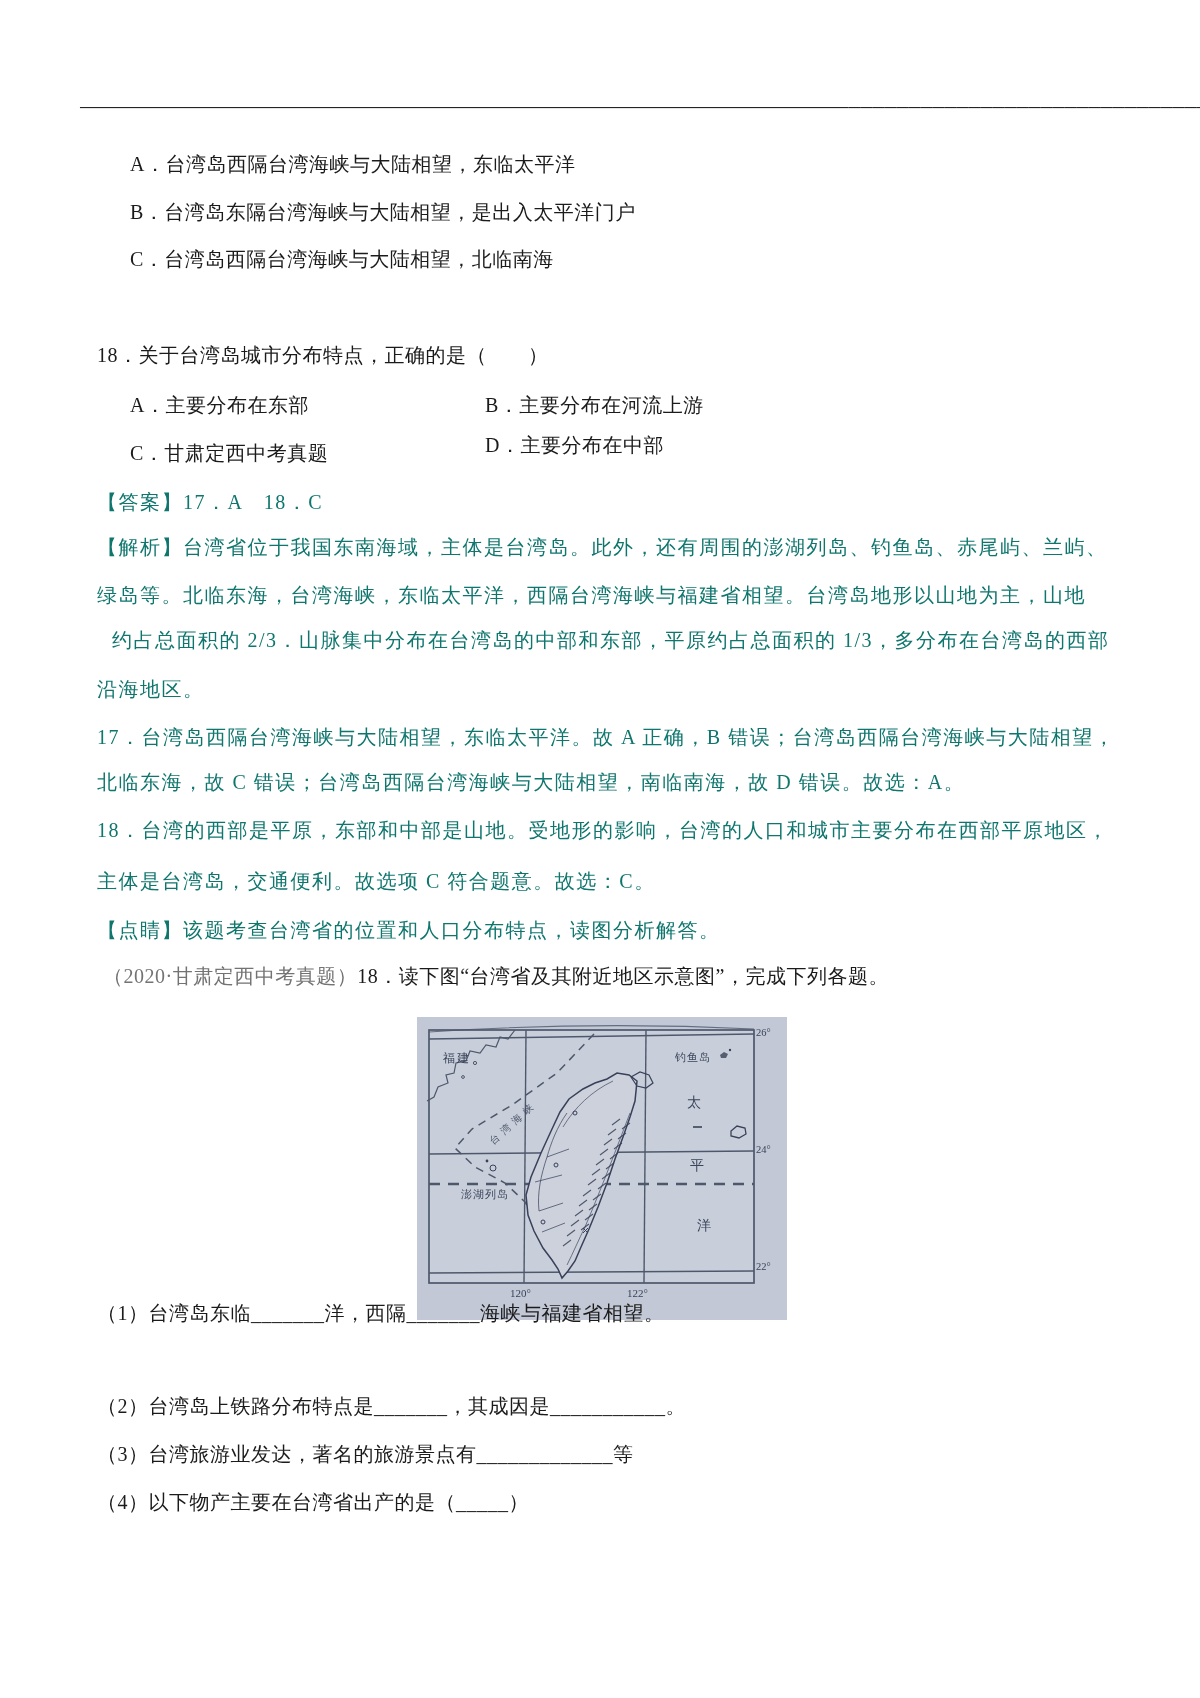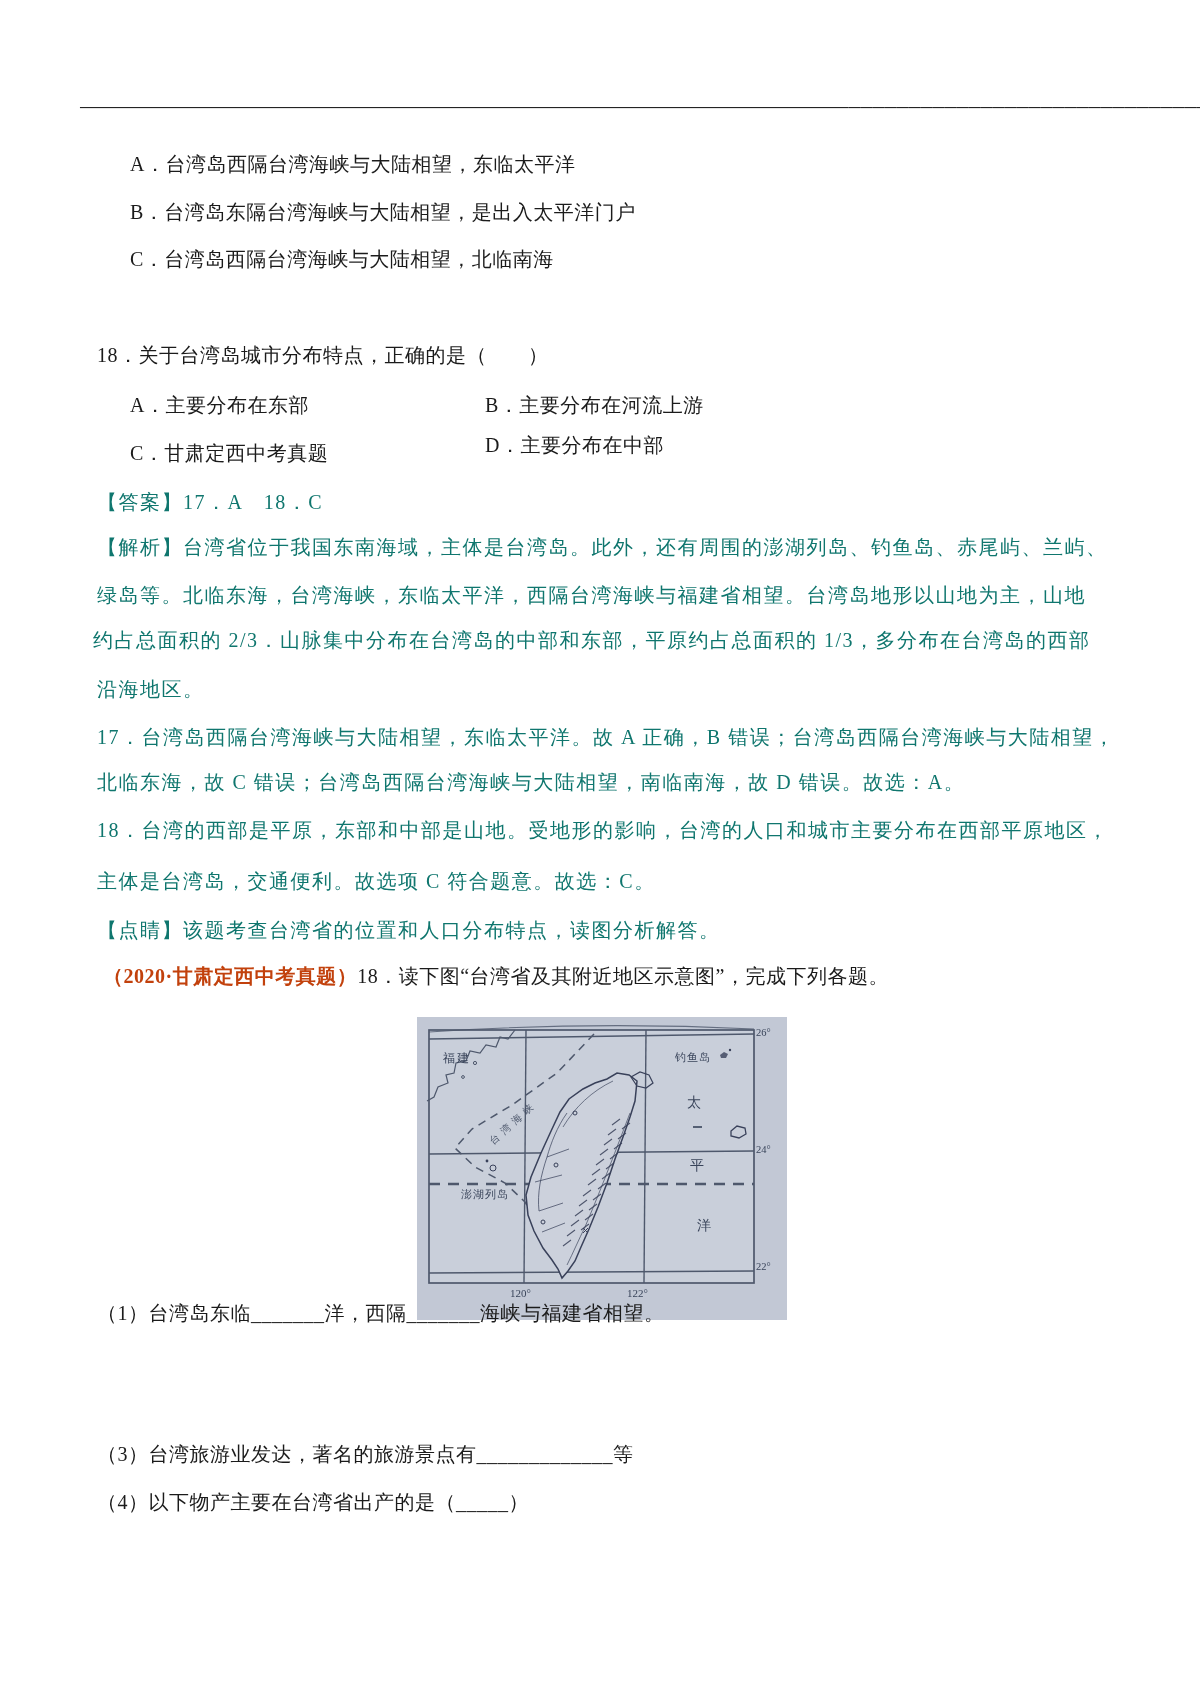--- a/index.html
+++ b/index.html
@@ -5,21 +5,21 @@
   html,body{margin:0;padding:0;background:#ffffff;}
   .page{
     position:relative;width:1200px;height:1698px;background:#ffffff;overflow:hidden;
     font-family:"Liberation Serif","DejaVu Serif",serif;
   }
   .line{
     position:absolute;font-size:20px;line-height:26px;white-space:pre;
     color:#1b1b1b;letter-spacing:0.5px;
   }
   .red{color:#0f766e;letter-spacing:1.5px;}
-  .blue{color:#c2410c;font-weight:bold;}
+  .blue{color:#737373;font-weight:normal;}
   .divider{
     position:absolute;left:80px;top:88px;font-size:20px;line-height:26px;
     color:#111;letter-spacing:0;white-space:pre;font-family:"Liberation Mono","DejaVu Sans Mono",monospace;
     transform:scaleY(1.1);
   }
   .mapwrap{
     position:absolute;left:417px;top:1017px;width:370px;height:303px;
     background:#c2c8d5;
   }
   svg text{fill:#39445a;font-family:"Liberation Serif","DejaVu Serif",serif;}
@@ -37,21 +37,21 @@
 
   <div class="line" style="left:97px;top:342px">18．关于台湾岛城市分布特点，正确的是（　　）</div>
   <div class="line" style="left:130px;top:392px">A．主要分布在东部</div>
   <div class="line" style="left:485px;top:392px">B．主要分布在河流上游</div>
   <div class="line" style="left:130px;top:440px">C．甘肃定西中考真题</div>
   <div class="line" style="left:485px;top:432px">D．主要分布在中部</div>
 
   <div class="line red" style="left:97px;top:489px">【答案】17．A　18．C</div>
   <div class="line red" style="left:97px;top:534px">【解析】台湾省位于我国东南海域，主体是台湾岛。此外，还有周围的澎湖列岛、钓鱼岛、赤尾屿、兰屿、</div>
   <div class="line red" style="left:97px;top:582px">绿岛等。北临东海，台湾海峡，东临太平洋，西隔台湾海峡与福建省相望。台湾岛地形以山地为主，山地</div>
-  <div class="line red" style="left:93px;top:627px">约占总面积的 2/3．山脉集中分布在台湾岛的中部和东部，平原约占总面积的 1/3，多分布在台湾岛的西部</div>
+  <div class="line red" style="left:112px;top:627px">约占总面积的 2/3．山脉集中分布在台湾岛的中部和东部，平原约占总面积的 1/3，多分布在台湾岛的西部</div>
   <div class="line red" style="left:97px;top:676px">沿海地区。</div>
   <div class="line red" style="left:97px;top:724px">17．台湾岛西隔台湾海峡与大陆相望，东临太平洋。故 A 正确，B 错误；台湾岛西隔台湾海峡与大陆相望，</div>
   <div class="line red" style="left:97px;top:769px">北临东海，故 C 错误；台湾岛西隔台湾海峡与大陆相望，南临南海，故 D 错误。故选：A。</div>
   <div class="line red" style="left:97px;top:817px">18．台湾的西部是平原，东部和中部是山地。受地形的影响，台湾的人口和城市主要分布在西部平原地区，</div>
   <div class="line red" style="left:97px;top:868px">主体是台湾岛，交通便利。故选项 C 符合题意。故选：C。</div>
   <div class="line red" style="left:97px;top:917px">【点睛】该题考查台湾省的位置和人口分布特点，读图分析解答。</div>
 
   <div class="line" style="left:103px;top:963px"><span class="blue">（2020·甘肃定西中考真题）</span><span>18．读下图“台湾省及其附近地区示意图”，完成下列各题。</span></div>
 
   <div class="mapwrap">
@@ -105,16 +105,17 @@
       <text transform="translate(76,128) rotate(-42)" font-size="10" letter-spacing="5" opacity="0.85">台湾海峡</text>
       <text x="339" y="19" font-size="10.5">26°</text>
       <text x="339" y="136" font-size="10.5">24°</text>
       <text x="339" y="253" font-size="10.5">22°</text>
       <text x="93" y="280" font-size="11">120°</text>
       <text x="210" y="280" font-size="11">122°</text>
     </svg>
   </div>
 
   <div class="line" style="left:97px;top:1300px">（1）台湾岛东临_______洋，西隔_______海峡与福建省相望。</div>
+  <div class="line" style="left:97px;top:1393px">（2）台湾岛上铁路分布特点是_______，其成因是___________。</div>
   <div class="line" style="left:97px;top:1441px">（3）台湾旅游业发达，著名的旅游景点有_____________等</div>
   <div class="line" style="left:97px;top:1489px">（4）以下物产主要在台湾省出产的是（_____）</div>
 
 </div>
 
 </body></html>

